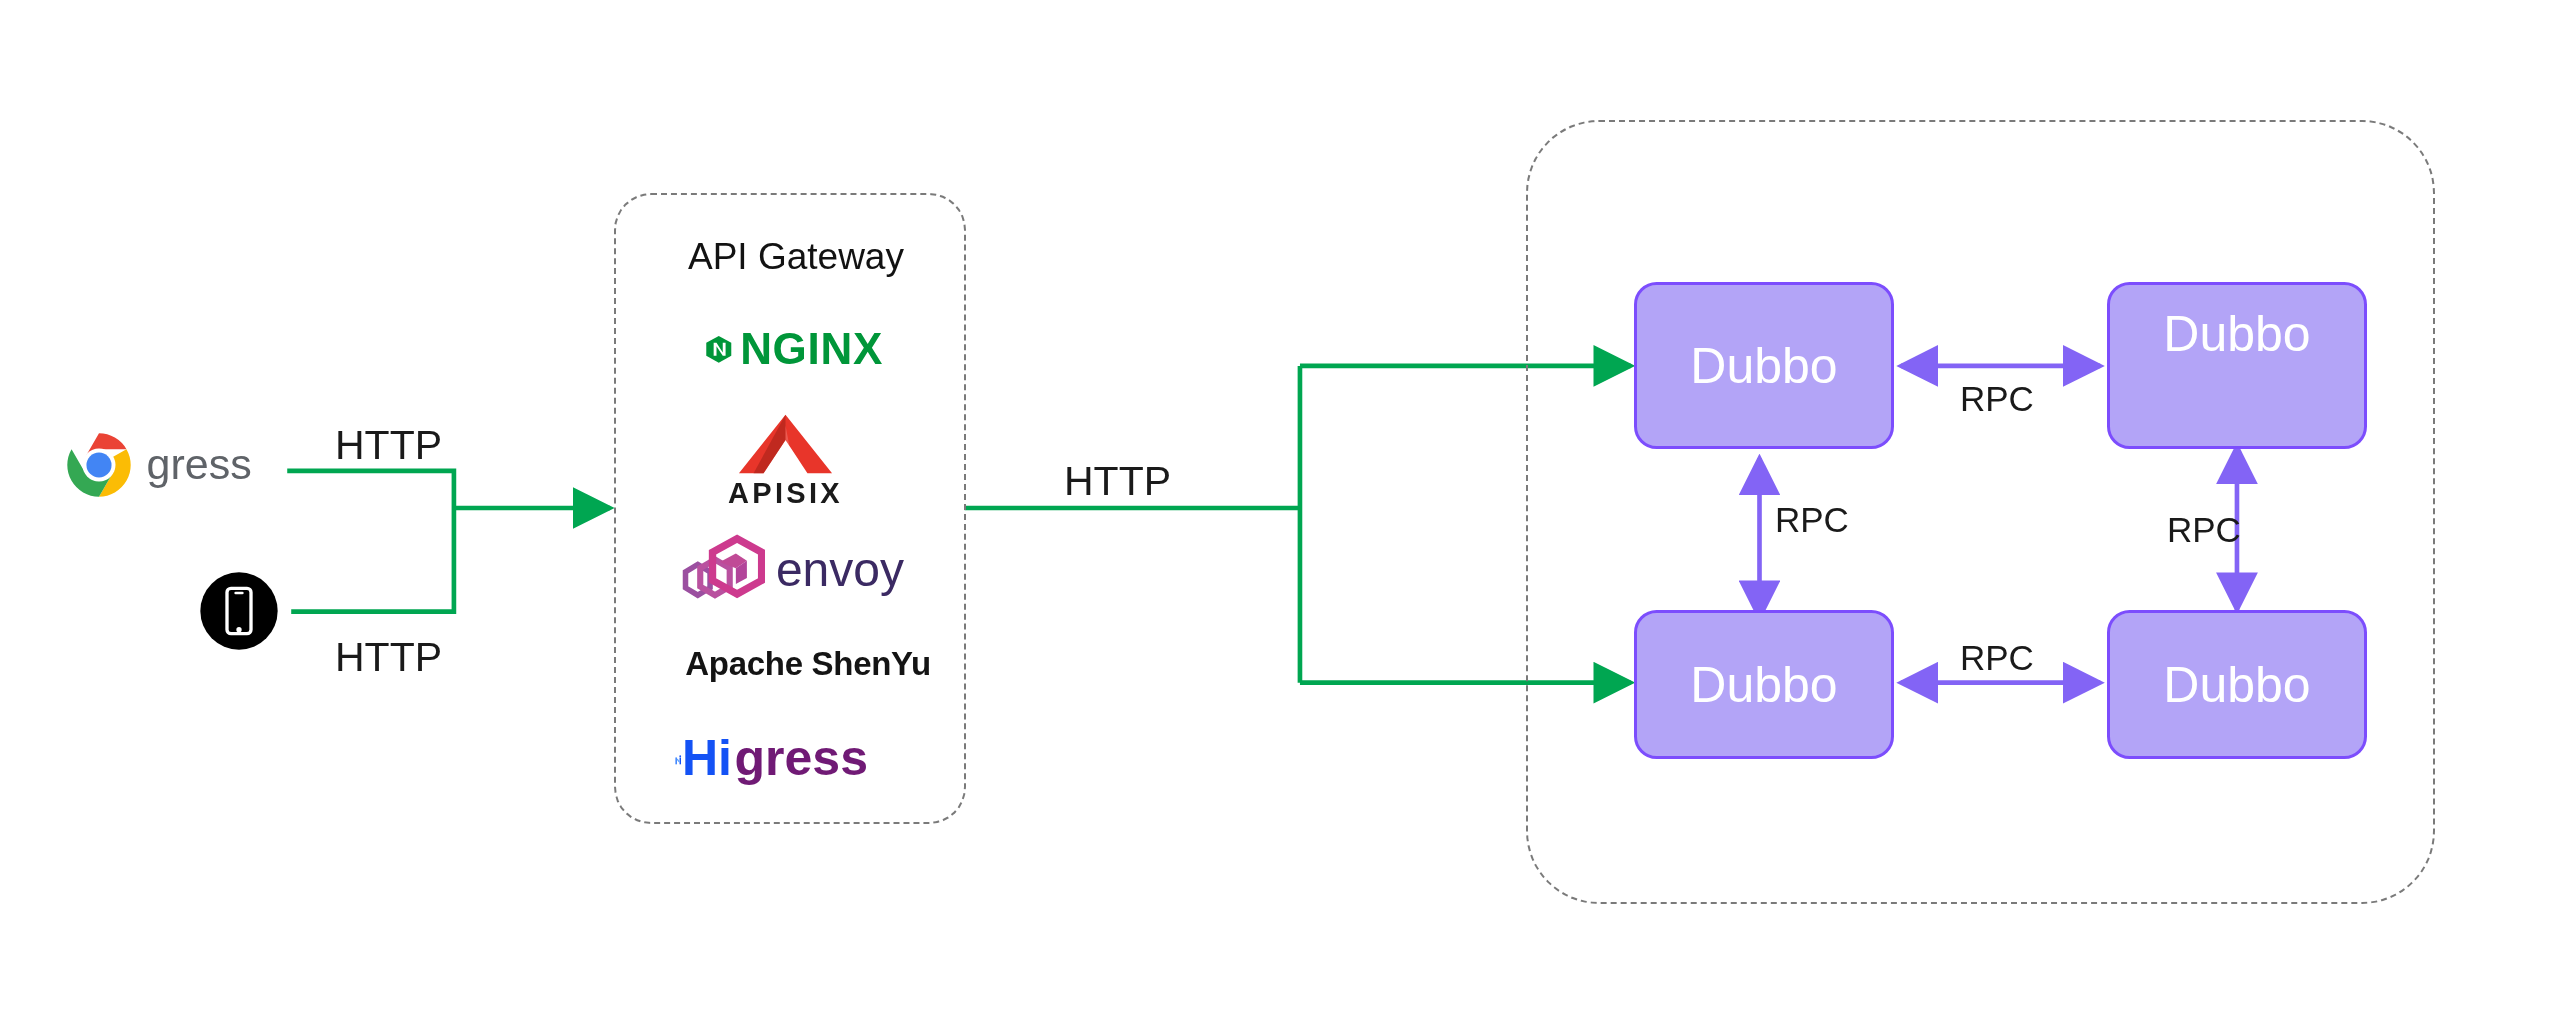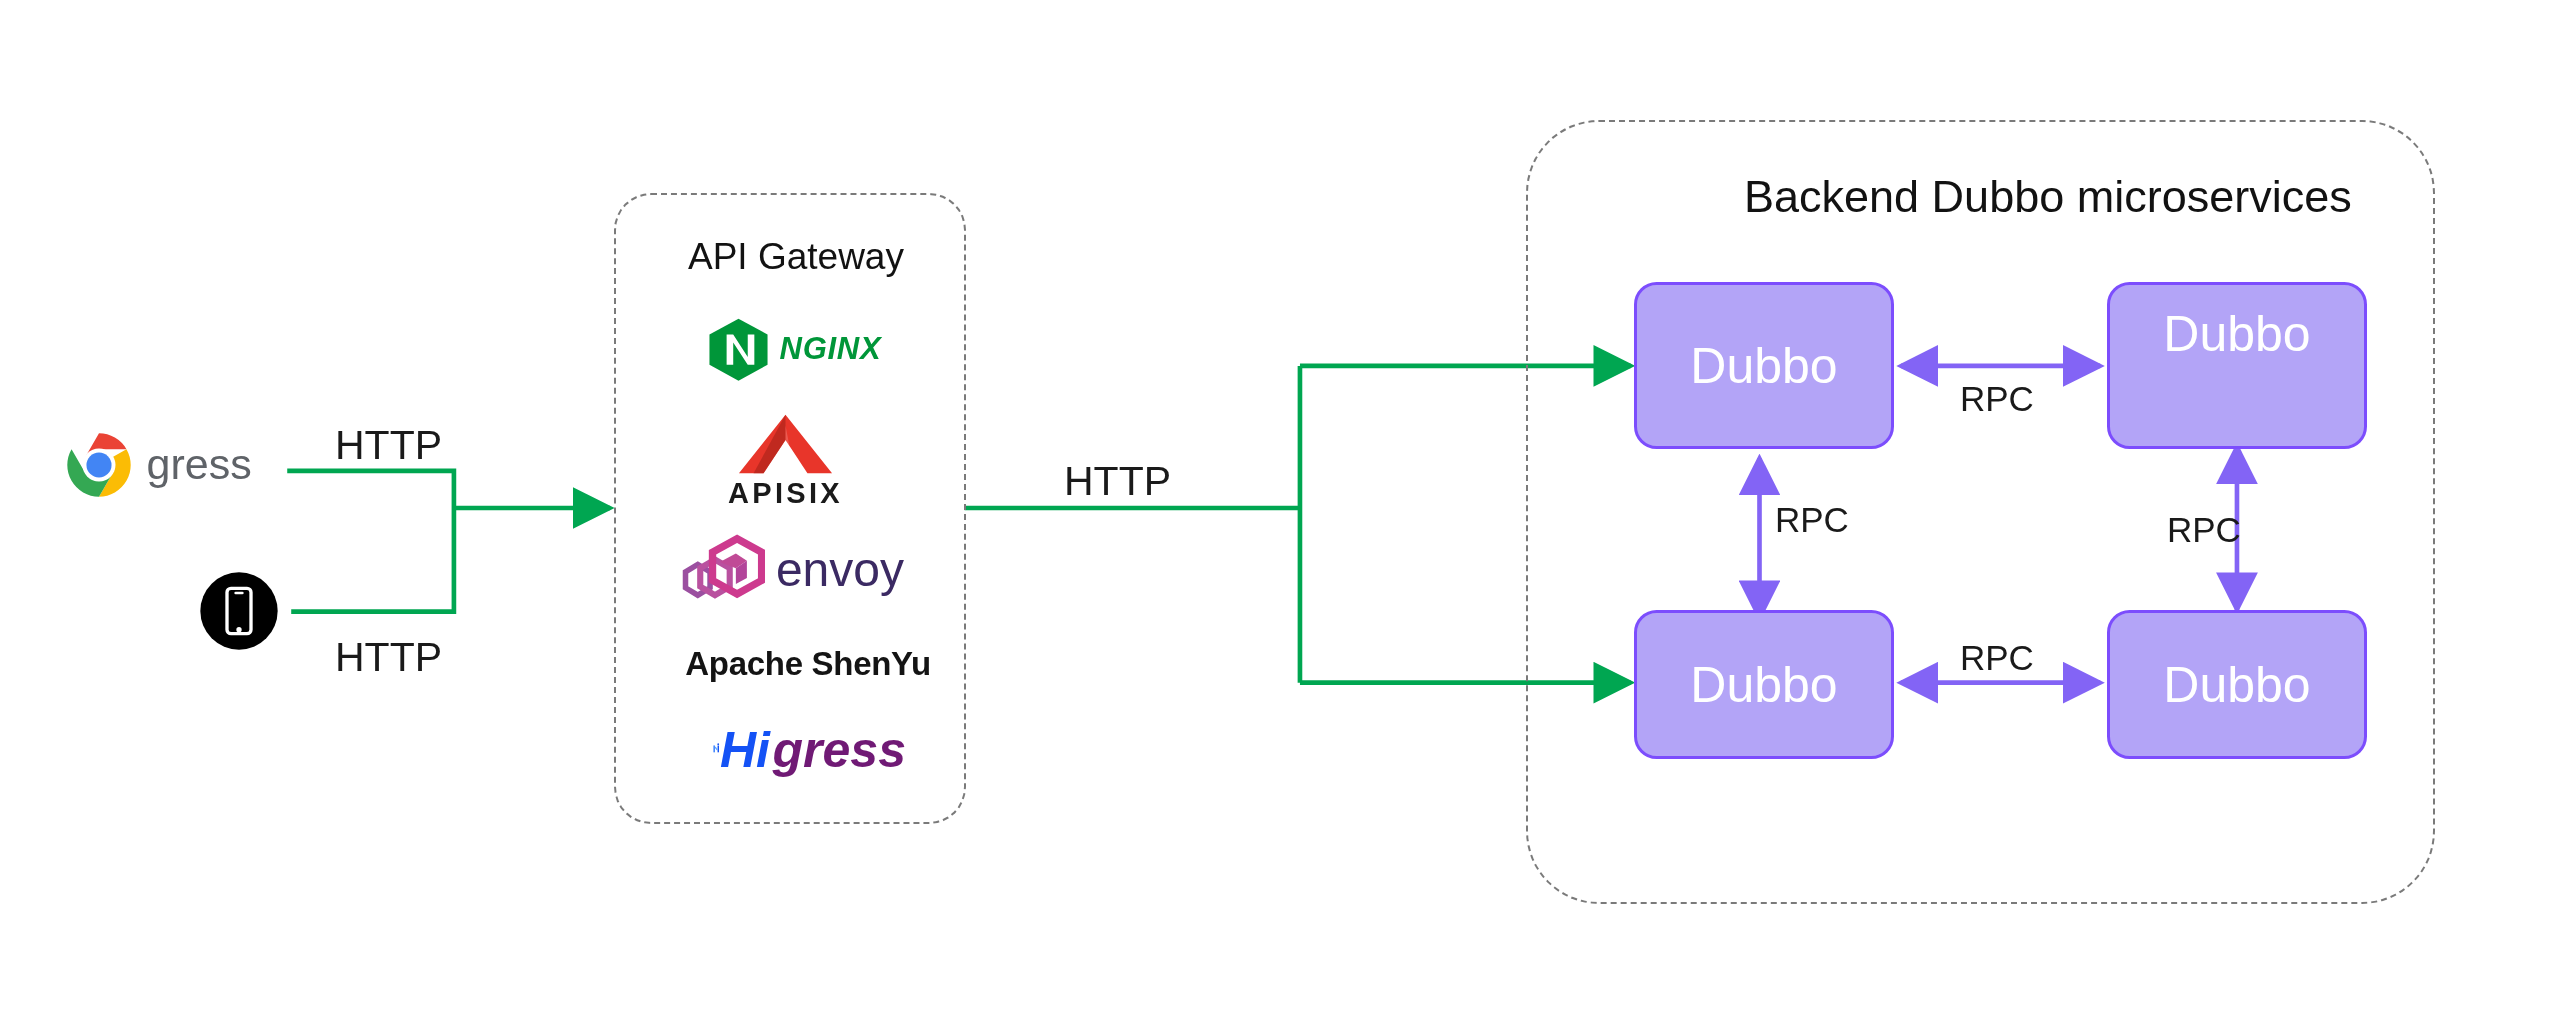--- a/index.html
+++ b/index.html
@@ -83,27 +83,26 @@
   
   .chrome-word {
     font-size: 43px;
     color: #5f6368;
     white-space: nowrap;
     font-family: "Liberation Sans", sans-serif;
   }
 
   
   .nginx-word {
-    font-size: 31px;
+    font-size: 44px;
     font-weight: bold;
     color: #009639;
     letter-spacing: 0.7px;
     white-space: nowrap;
     font-family: "Liberation Sans", sans-serif;
-    font-style: italic;
   }
   
   .apisix-word {
     font-size: 29px;
     font-weight: bold;
     color: #1a1a1a;
     letter-spacing: 3.3px;
     white-space: nowrap;
     font-family: "Liberation Sans", sans-serif;
   }
@@ -263,34 +262,33 @@
   <div class="abs" style="left:684px; top:641px; width:226px; height:46px; display:flex; align-items:center;">
     <svg width="31" height="41" viewBox="0 0 46 62">
       <path d="M24 2 C30 14 30 22 25 30 C31 26 34 20 34 13 C42 24 44 36 38 47
                C33 57 22 61 14 57 C5 53 1 43 5 34 C8 27 14 23 18 16 C21 11 23 7 24 2 Z" fill="#ff5b13"></path>
       <path d="M18 20 C14 28 10 33 9 40 C8 47 12 53 18 54 C13 48 14 41 18 34
                C21 29 22 25 18 20 Z" fill="#ffffff"></path>
     </svg>
     <span class="shenyu-word" style="margin-left:1.3px;">Apache ShenYu</span>
   </div>
 
-  <div class="abs" style="left:713px; top:721px; width:193px; height:66px; display:flex; align-items:flex-start;font-style:italic;">
+  <div class="abs" style="left:675px; top:721px; width:193px; height:66px; display:flex; align-items:flex-end;">
     <svg width="41" height="54" viewBox="0 0 62 82">
       <rect x="4" y="18" width="13" height="62" fill="#2f7bff"></rect>
       <rect x="41" y="18" width="13" height="62" fill="#1452f5"></rect>
       <path d="M17 34 C30 34 28 58 41 58" fill="none" stroke="#5fa8ff" stroke-width="13"></path>
       <circle cx="47" cy="7" r="8" fill="#1452f5"></circle>
     </svg>
     <span class="higress-hi">Hi</span>
       <span class="higress-rest" style="margin-left:2.7px;">gress</span>
   </div>
 
   <div class="dashed-box backend" style="left:1526px; top:120px; width:909px; height:784px;"></div>
 
-  <div class="abs title-backend" style="left:1744px; top:171px;">Backend Dubbo microservices</div>
 
   <div class="dubbo-node" style="left:1634px; top:282px; width:260px; height:167px;">
     <span class="dubbo-text">Dubbo</span>
   </div>
 
   <div class="dubbo-node text-top" style="left:2107px; top:282px; width:260px; height:167px;">
     <span class="dubbo-text">Dubbo</span>
   </div>
 
   <div class="dubbo-node" style="left:1634px; top:610px; width:260px; height:149px;">

